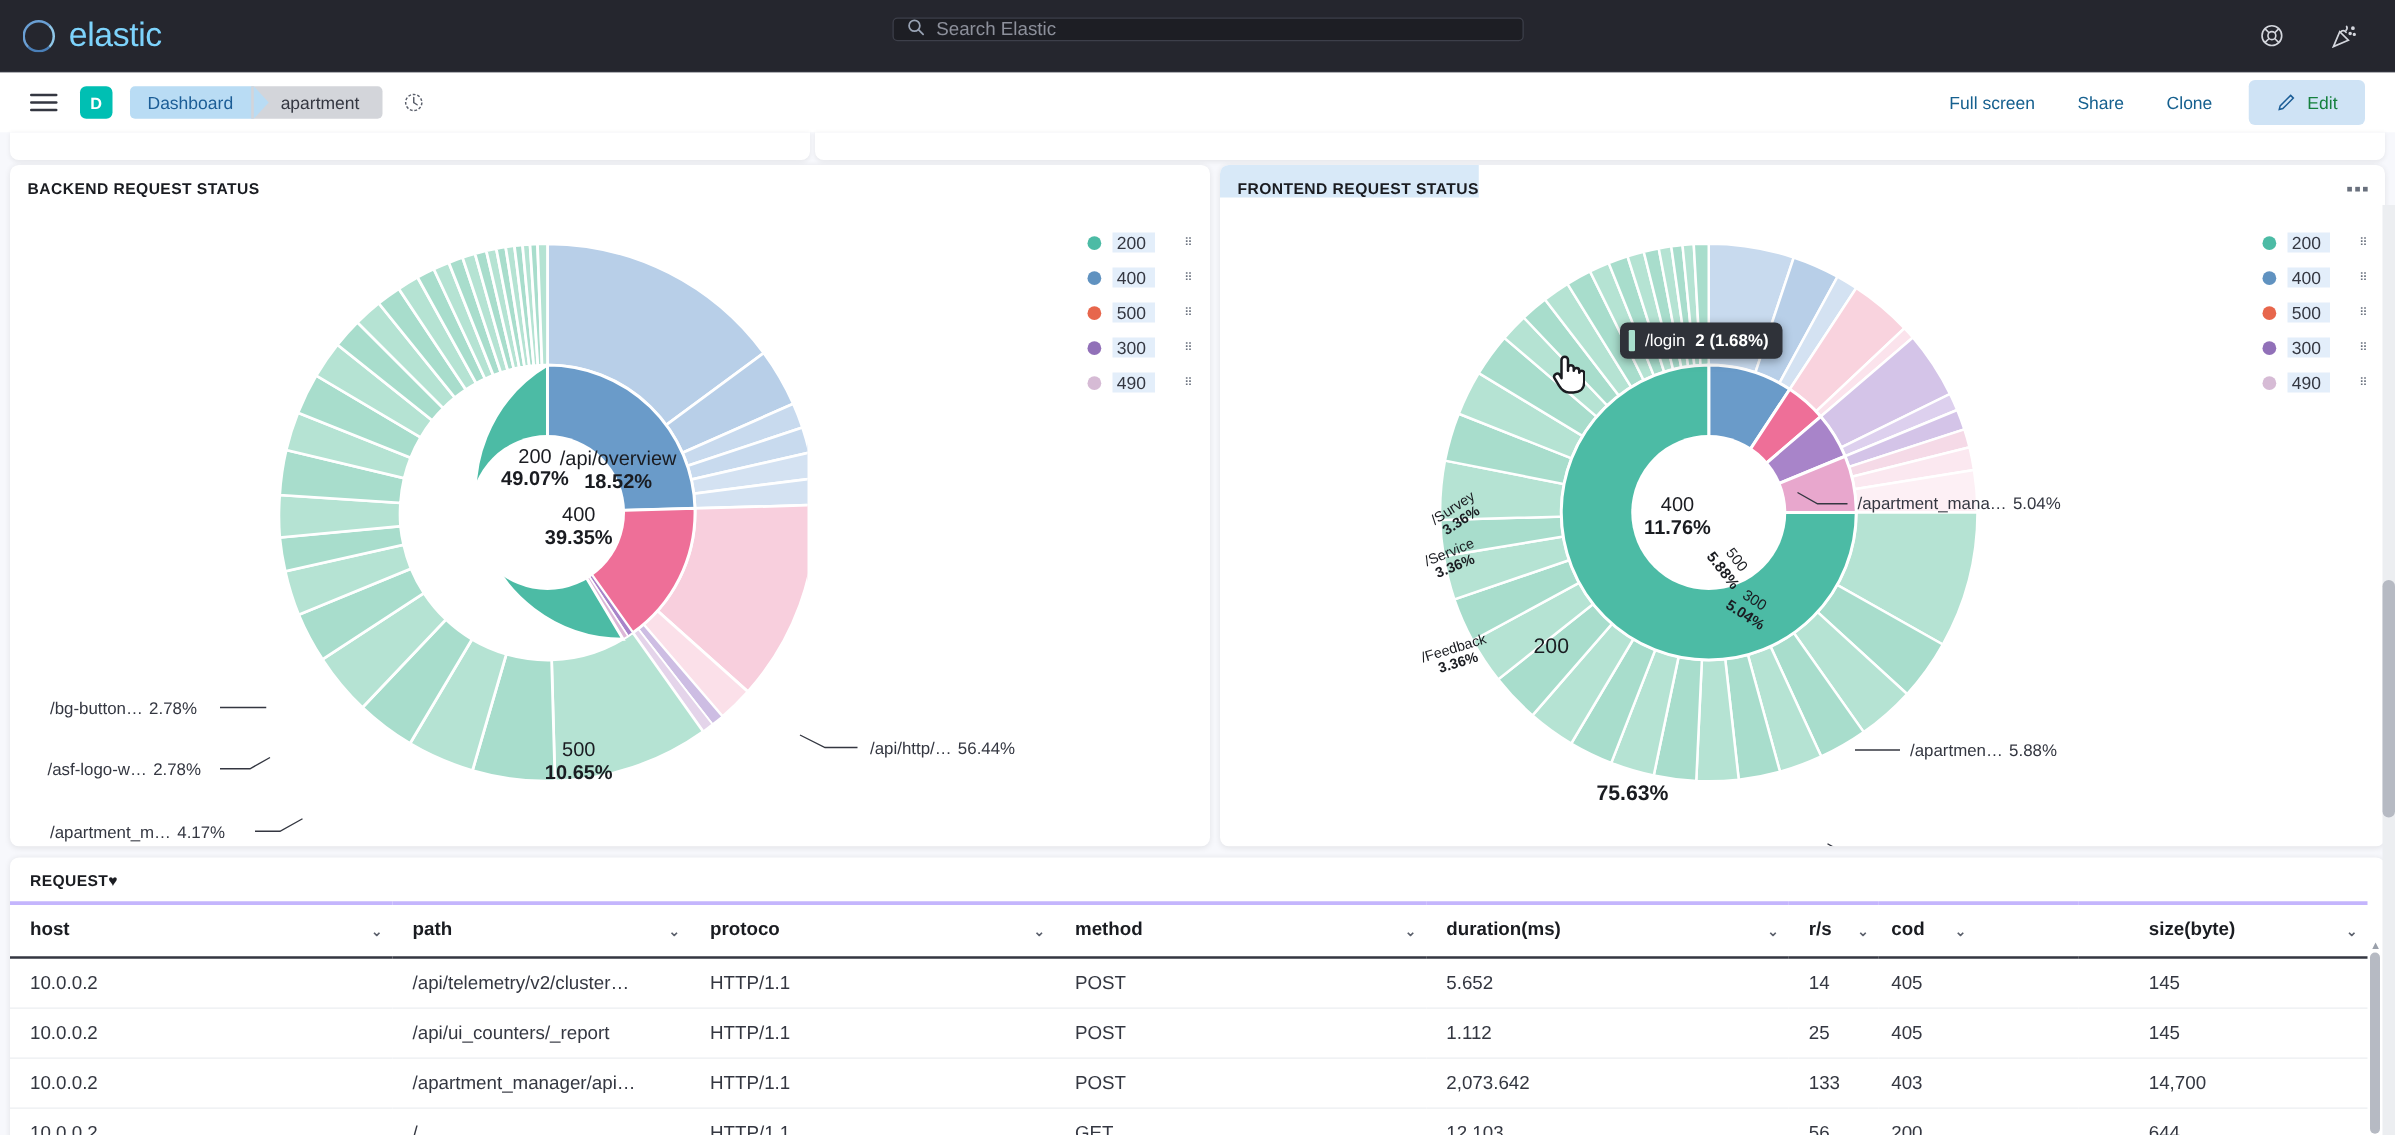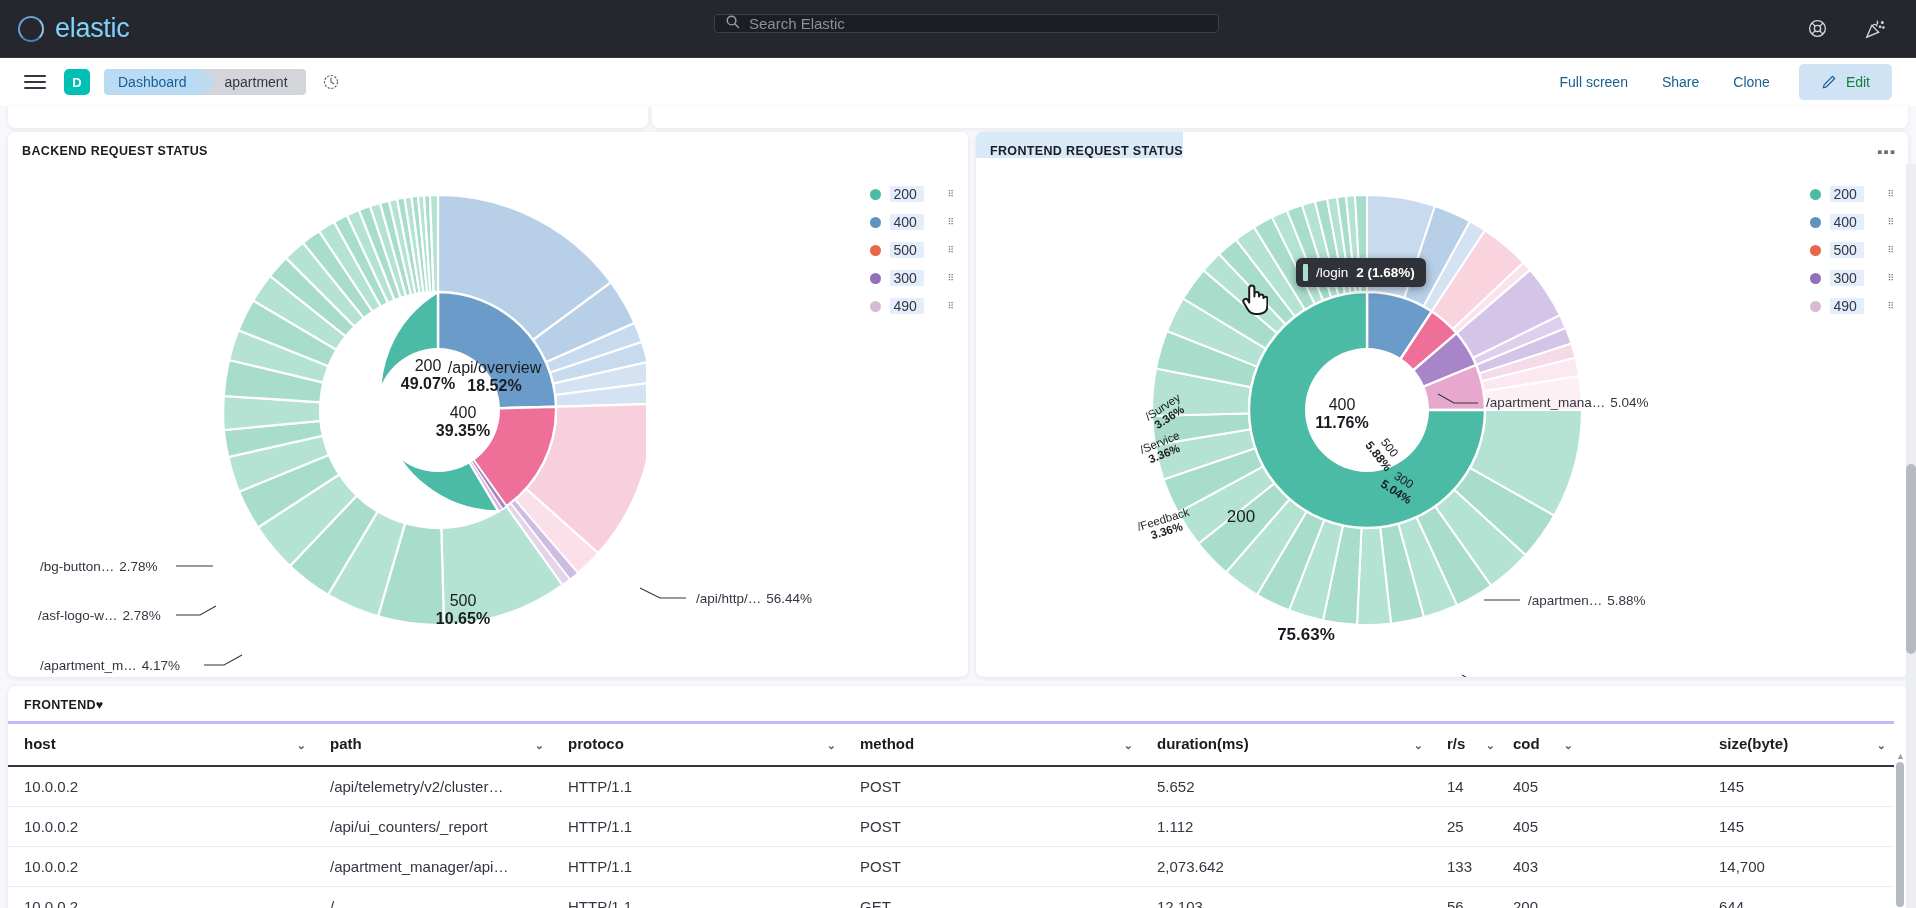--- a/index.html
+++ b/index.html
@@ -563,21 +563,21 @@
         <span class="legend-dot" style="background:#d6bbd5"></span>
         <span class="legend-label">490</span>
         <span class="legend-more">
             <span>⠿</span>
           </span>
       </div>
     </div>
   </div>
 
   <div class="panel" id="table-panel">
-    <div class="tbl-head-title">FRONTEND♥</div>
+    <div class="tbl-head-title">REQUEST♥</div>
 
     <table class="grid">
       <colgroup>
         <col style="width:306px">
           <col style="width:238px">
           <col style="width:292px">
           <col style="width:297px">
         <col style="width:290px">
           <col style="width:72px">
           <col style="width:160px">

